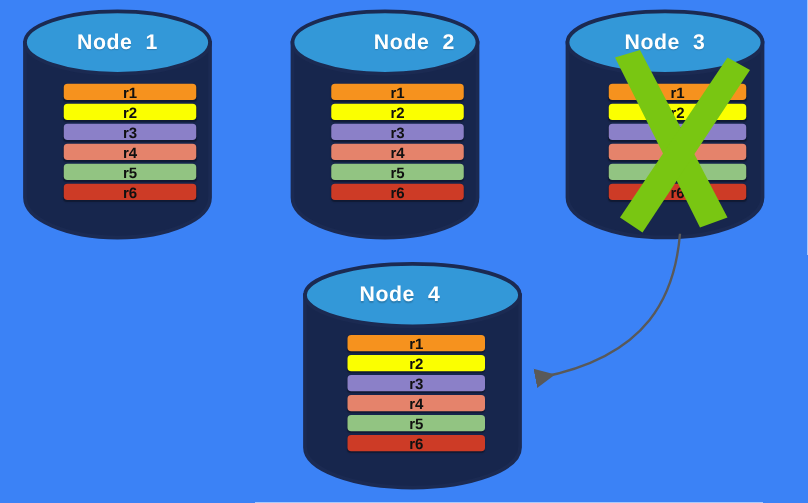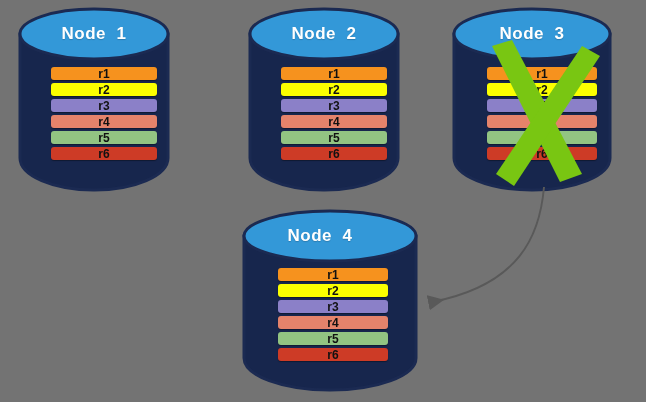--- a/index.html
+++ b/index.html
@@ -4,21 +4,21 @@
 <style>
   html, body {
     margin: 0;
     padding: 0;
     background: #ffffff;
   }
   #canvas {
     position: relative;
     width: 646px;
     height: 402px;
-    background: #737373;
+    background: #3b82f6;
     overflow: hidden;
     font-family: "Liberation Sans", sans-serif;
   }
   .node {
     position: absolute;
   }
   .node-svg {
     position: absolute;
     left: 0;
     top: 0;
@@ -103,21 +103,21 @@
         </div>
         <div class="row-bar" style="background: rgb(146, 196, 130);">
           <span class="row-label">r5</span>
         </div>
         <div class="row-bar" style="background: rgb(205, 59, 38);">
           <span class="row-label">r6</span>
         </div>
       </div>
   </div>
 
-  <div class="node" id="node-2-el" style="left:248px; top:6px; width:152px; height:182px;">
+  <div class="node" id="node-2-el" style="left:232px; top:6px; width:152px; height:182px;padding-left:47px;">
     <svg class="node-svg" width="152" height="182" viewBox="0 0 152 182">
       <path d="M2,28 L2,152 A74,32 0 0 0 150,152 L150,28 Z" fill="#17264d" stroke="#1b2a52" stroke-width="3"></path>
       <ellipse cx="76" cy="28" rx="74" ry="25" fill="#3398d8" stroke="#1b2a52" stroke-width="3"></ellipse>
     </svg>
     <div class="node-title" style="top:18px;">Node  2</div>
     <div class="rows" id="node-2-rows" style="left:33px; width:106px; top:61px;">
         <div class="row-bar" style="background: rgb(246, 146, 30);">
           <span class="row-label">r1</span>
         </div>
         <div class="row-bar" style="background: rgb(251, 255, 0);">

